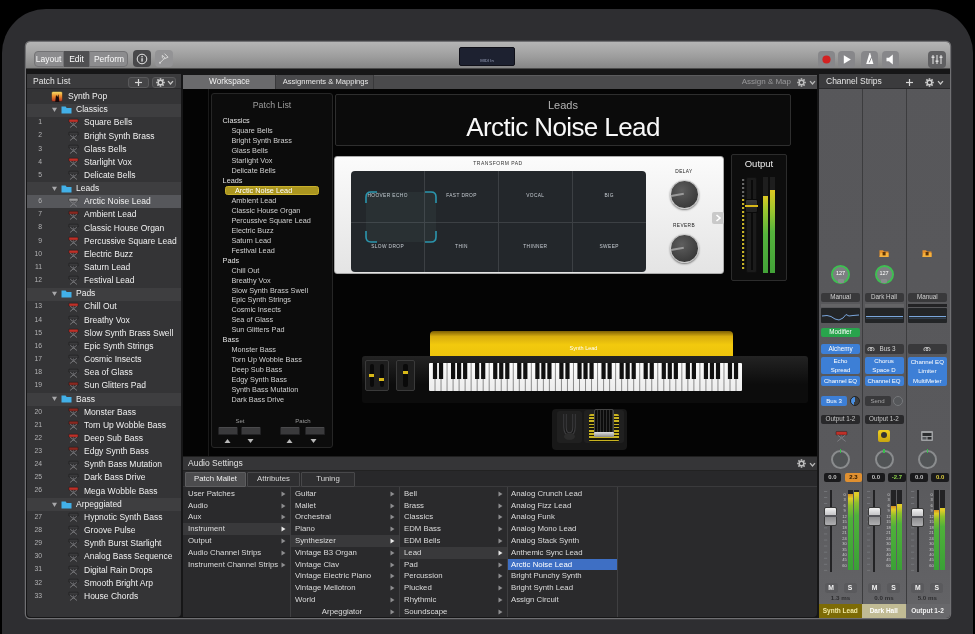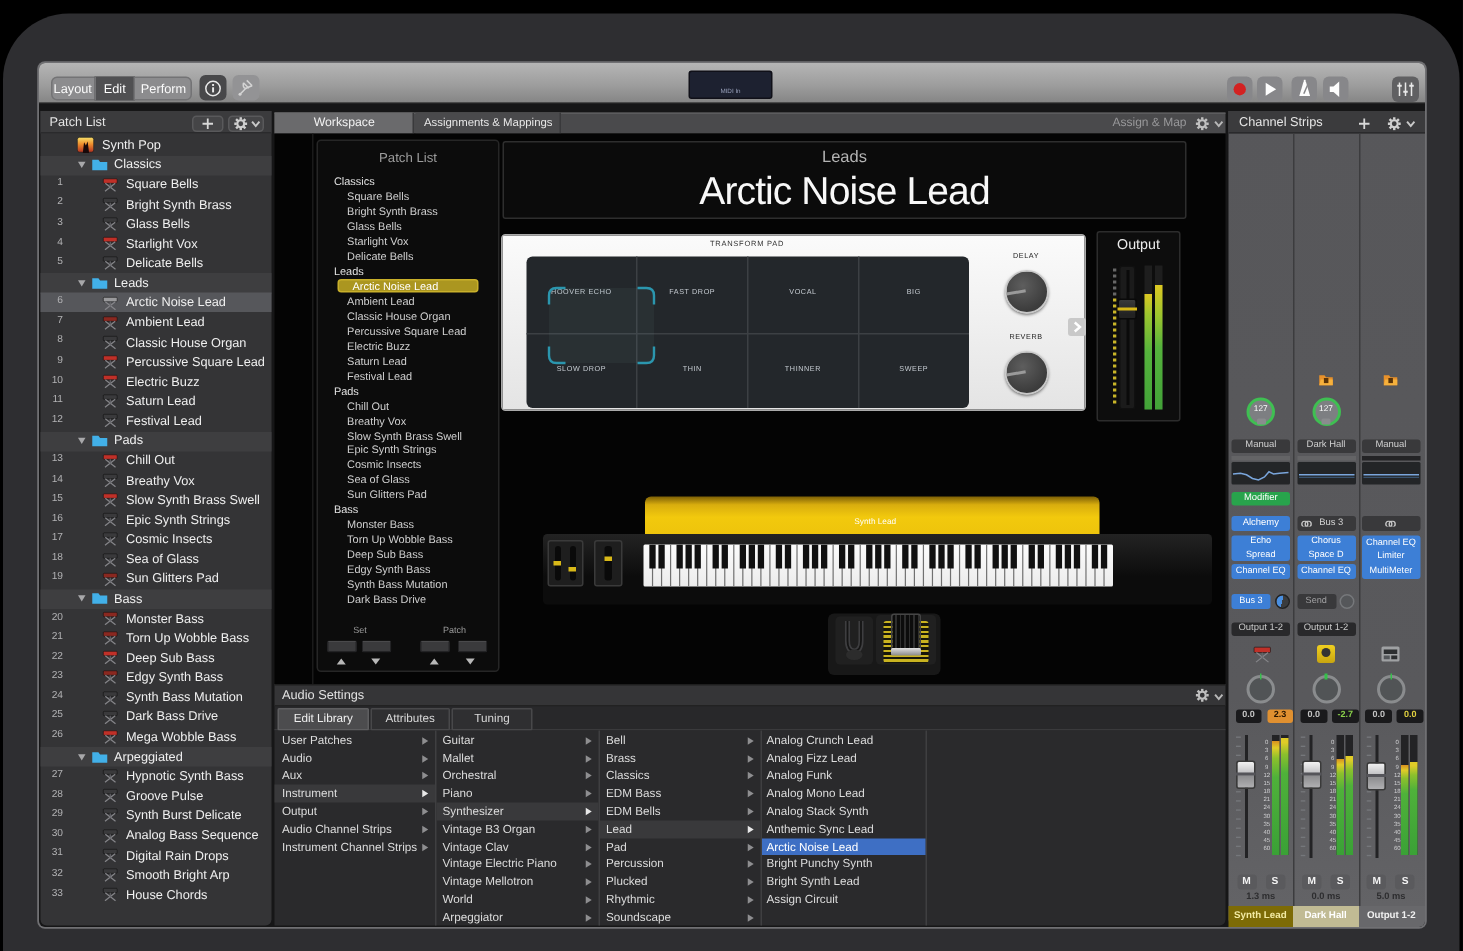--- a/index.html
+++ b/index.html
@@ -455,21 +455,21 @@
 <div class="ab" style="left:84px;top:524.0px;width:100px;height:12.5px;line-height:12.5px;font-size:8.5px;color:#f0f0f0;text-align:left;">Groove Pulse</div>
 <div class="ab" style="left:26px;top:538.0px;width:16px;height:10.8px;line-height:10.8px;font-size:6.8px;color:#b2b2b4;text-align:right;">29</div>
 <div class="ab" style="left:68px;top:538.4px;width:11px;height:10px">
     <svg width="11" height="10" viewBox="0 0 11 10">
       <rect x="0.88" y="1.2" width="9.24" height="3.0" rx="0.6" fill="#3a3a3c" stroke="#111" stroke-width="0.4"></rect>
       <line x1="2.2" y1="4.2" x2="9.02" y2="9.5" stroke="#86868a" stroke-width="0.8"></line>
       <line x1="8.8" y1="4.2" x2="1.98" y2="9.5" stroke="#86868a" stroke-width="0.8"></line>
       <line x1="5.5" y1="4.2" x2="5.5" y2="7.5" stroke="#6a6a6e" stroke-width="0.7"></line>
     </svg>
   </div>
-<div class="ab" style="left:84px;top:537.1px;width:100px;height:12.5px;line-height:12.5px;font-size:8.5px;color:#f0f0f0;text-align:left;">Synth Burst Delicate</div>
+<div class="ab" style="left:84px;top:537.1px;width:100px;height:12.5px;line-height:12.5px;font-size:8.5px;color:#f0f0f0;text-align:left;">Synth Burst Starlight</div>
 <div class="ab" style="left:26px;top:551.1px;width:16px;height:10.8px;line-height:10.8px;font-size:6.8px;color:#b2b2b4;text-align:right;">30</div>
 <div class="ab" style="left:68px;top:551.5px;width:11px;height:10px">
     <svg width="11" height="10" viewBox="0 0 11 10">
       <rect x="0.88" y="1.2" width="9.24" height="3.0" rx="0.6" fill="#3a3a3c" stroke="#111" stroke-width="0.4"></rect>
       <line x1="2.2" y1="4.2" x2="9.02" y2="9.5" stroke="#86868a" stroke-width="0.8"></line>
       <line x1="8.8" y1="4.2" x2="1.98" y2="9.5" stroke="#86868a" stroke-width="0.8"></line>
       <line x1="5.5" y1="4.2" x2="5.5" y2="7.5" stroke="#6a6a6e" stroke-width="0.7"></line>
     </svg>
   </div>
 <div class="ab" style="left:84px;top:550.3px;width:100px;height:12.5px;line-height:12.5px;font-size:8.5px;color:#f0f0f0;text-align:left;">Analog Bass Sequence</div>
@@ -795,21 +795,21 @@
       <line x1="6.4" y1="2.6" x2="7.6" y2="1.4" stroke="#c0c0c0" stroke-width="1.6"></line>
     </svg>
   </div>
 <div class="ab" style="left:809px;top:460.5px;width:7px;height:7px">
     <svg width="7" height="7" viewBox="0 0 7 7">
       <polyline points="1.05,2.1 3.5,5.04 5.95,2.1" fill="none" stroke="#b8b8b8" stroke-width="1.3"></polyline>
     </svg>
   </div>
 <div class="ab" style="left:183px;top:471px;width:634px;height:16px;background:#28282a;border-bottom:1px solid #3a3a3c"></div>
 <div class="ab" style="left:185px;top:471.5px;width:61px;height:15px;background:#4c4c4e;border:1px solid #5e5e60;border-radius:1px"></div>
-<div class="ab" style="left:185px;top:473.1px;width:61px;height:11.8px;line-height:11.8px;font-size:7.8px;color:#f0f0f0;text-align:center;">Edit Library</div>
+<div class="ab" style="left:185px;top:473.1px;width:61px;height:11.8px;line-height:11.8px;font-size:7.8px;color:#f0f0f0;text-align:center;">Patch Mallet</div>
 <div class="ab" style="left:247px;top:471.5px;width:53px;height:15px;background:#2f2f31;border:1px solid #48484a;border-radius:1px"></div>
 <div class="ab" style="left:247px;top:473.1px;width:53px;height:11.8px;line-height:11.8px;font-size:7.8px;color:#d8d8d8;text-align:center;">Attributes</div>
 <div class="ab" style="left:301px;top:471.5px;width:54px;height:15px;background:#2f2f31;border:1px solid #48484a;border-radius:1px"></div>
 <div class="ab" style="left:301px;top:473.1px;width:54px;height:11.8px;line-height:11.8px;font-size:7.8px;color:#d8d8d8;text-align:center;">Tuning</div>
 <div class="ab" style="left:183px;top:487px;width:634px;height:130px;background:#2a2a2c;border-radius:0 0 4px 0"></div>
 <div class="ab" style="left:290px;top:487px;width:1px;height:130px;background:#3f3f41"></div>
 <div class="ab" style="left:399px;top:487px;width:1px;height:130px;background:#3f3f41"></div>
 <div class="ab" style="left:506.5px;top:487px;width:1px;height:130px;background:#3f3f41"></div>
 <div class="ab" style="left:616.5px;top:487px;width:1px;height:130px;background:#3f3f41"></div>
 <div class="ab" style="left:188px;top:487.8px;width:92px;height:11.8px;line-height:11.8px;font-size:7.8px;color:#dcdcdc;text-align:left;">User Patches</div>
@@ -824,21 +824,21 @@
 <div class="ab" style="left:295px;top:499.6px;width:94px;height:11.8px;line-height:11.8px;font-size:7.8px;color:#dcdcdc;text-align:left;">Mallet</div>
 <div class="ab" style="left:295px;top:511.4px;width:94px;height:11.8px;line-height:11.8px;font-size:7.8px;color:#dcdcdc;text-align:left;">Orchestral</div>
 <div class="ab" style="left:295px;top:523.2px;width:94px;height:11.8px;line-height:11.8px;font-size:7.8px;color:#dcdcdc;text-align:left;">Piano</div>
 <div class="ab" style="left:291px;top:535.0px;width:108px;height:11.8px;background:#39393b"></div>
 <div class="ab" style="left:295px;top:535.0px;width:94px;height:11.8px;line-height:11.8px;font-size:7.8px;color:#dcdcdc;text-align:left;">Synthesizer</div>
 <div class="ab" style="left:295px;top:546.8px;width:94px;height:11.8px;line-height:11.8px;font-size:7.8px;color:#dcdcdc;text-align:left;">Vintage B3 Organ</div>
 <div class="ab" style="left:295px;top:558.6px;width:94px;height:11.8px;line-height:11.8px;font-size:7.8px;color:#dcdcdc;text-align:left;">Vintage Clav</div>
 <div class="ab" style="left:295px;top:570.4px;width:94px;height:11.8px;line-height:11.8px;font-size:7.8px;color:#dcdcdc;text-align:left;">Vintage Electric Piano</div>
 <div class="ab" style="left:295px;top:582.2px;width:94px;height:11.8px;line-height:11.8px;font-size:7.8px;color:#dcdcdc;text-align:left;">Vintage Mellotron</div>
 <div class="ab" style="left:295px;top:594.0px;width:94px;height:11.8px;line-height:11.8px;font-size:7.8px;color:#dcdcdc;text-align:left;">World</div>
-<div class="ab" style="left:295px;top:605.8px;width:94px;height:11.8px;line-height:11.8px;font-size:7.8px;color:#dcdcdc;text-align:left;">Arpeggiator</div>
+<div class="ab" style="left:295px;top:605.8px;width:94px;height:11.8px;line-height:11.8px;font-size:7.8px;color:#dcdcdc;text-align:center;">Arpeggiator</div>
 <div class="ab" style="left:404px;top:487.8px;width:92.5px;height:11.8px;line-height:11.8px;font-size:7.8px;color:#dcdcdc;text-align:left;">Bell</div>
 <div class="ab" style="left:404px;top:499.6px;width:92.5px;height:11.8px;line-height:11.8px;font-size:7.8px;color:#dcdcdc;text-align:left;">Brass</div>
 <div class="ab" style="left:404px;top:511.4px;width:92.5px;height:11.8px;line-height:11.8px;font-size:7.8px;color:#dcdcdc;text-align:left;">Classics</div>
 <div class="ab" style="left:404px;top:523.2px;width:92.5px;height:11.8px;line-height:11.8px;font-size:7.8px;color:#dcdcdc;text-align:left;">EDM Bass</div>
 <div class="ab" style="left:404px;top:535.0px;width:92.5px;height:11.8px;line-height:11.8px;font-size:7.8px;color:#dcdcdc;text-align:left;">EDM Bells</div>
 <div class="ab" style="left:400px;top:546.8px;width:106.5px;height:11.8px;background:#39393b"></div>
 <div class="ab" style="left:404px;top:546.8px;width:92.5px;height:11.8px;line-height:11.8px;font-size:7.8px;color:#dcdcdc;text-align:left;">Lead</div>
 <div class="ab" style="left:404px;top:558.6px;width:92.5px;height:11.8px;line-height:11.8px;font-size:7.8px;color:#dcdcdc;text-align:left;">Pad</div>
 <div class="ab" style="left:404px;top:570.4px;width:92.5px;height:11.8px;line-height:11.8px;font-size:7.8px;color:#dcdcdc;text-align:left;">Percussion</div>
 <div class="ab" style="left:404px;top:582.2px;width:92.5px;height:11.8px;line-height:11.8px;font-size:7.8px;color:#dcdcdc;text-align:left;">Plucked</div>

